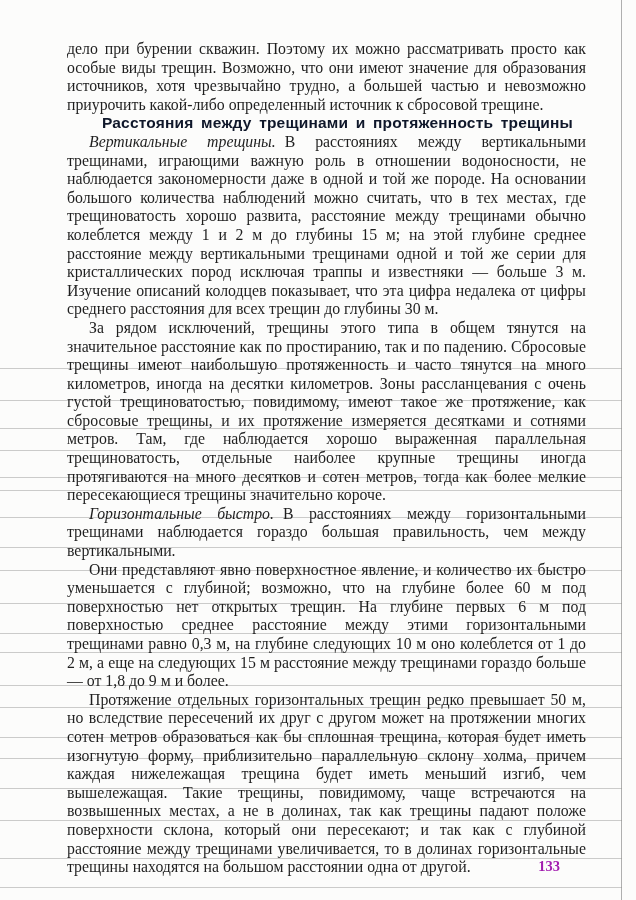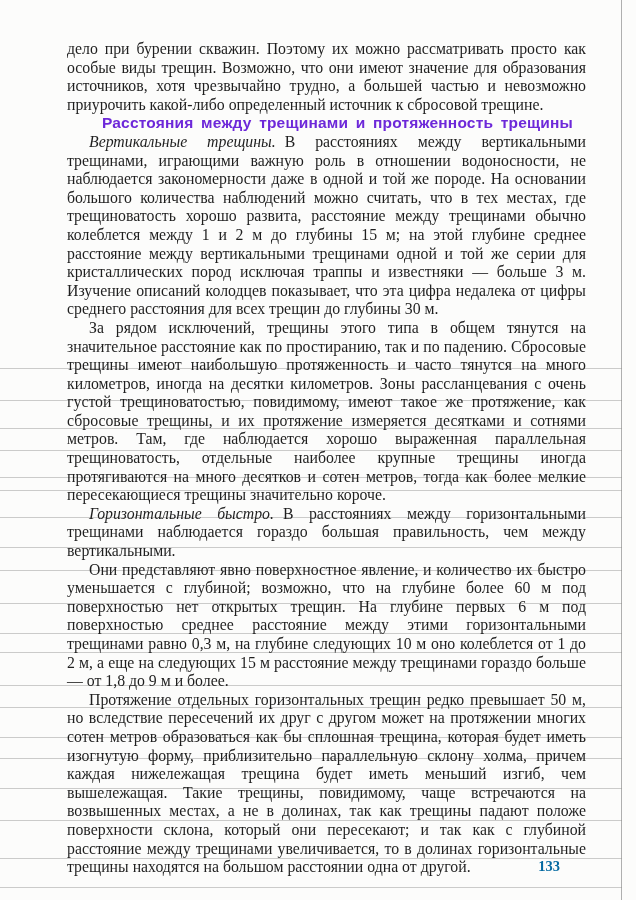--- a/index.html
+++ b/index.html
@@ -56,35 +56,35 @@
   }
   .section-heading {
     font-family: "Liberation Sans", sans-serif;
     font-size: 15.5px;
     font-weight: 700;
     text-align: center;
     text-indent: 0;
     margin: 13px 0 17px 0;
     letter-spacing: 0.2px;
     word-spacing: 3px;
-    color: #6d28d9;
+    color: #0f172a;
   }
   .lead {
     font-style: italic;
     padding-right: 9px;
   }
   .pagenum {
     position: absolute;
     left: 533px;
     top: 858px;
     width: 32px;
     text-align: center;
     font-weight: 700;
     font-size: 14.5px;
-    color: #0369a1;
+    color: #a21caf;
   }
 </style>
 </head>
 <body>
 
 <div class="page">
 
   <div class="rule" style="top:368px"></div>
   <div class="rule" style="top:400px"></div>
   <div class="rule" style="top:428px"></div>

